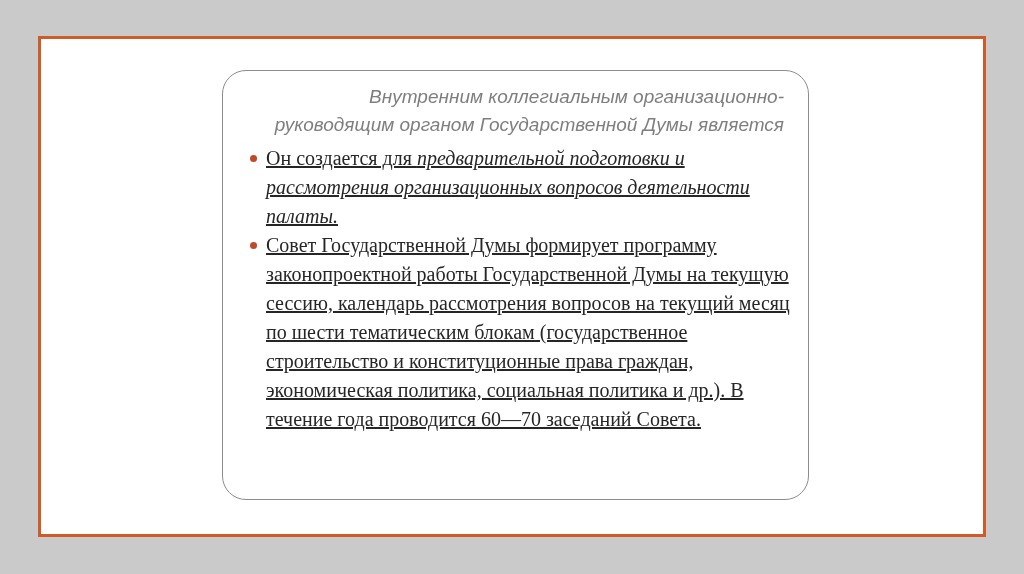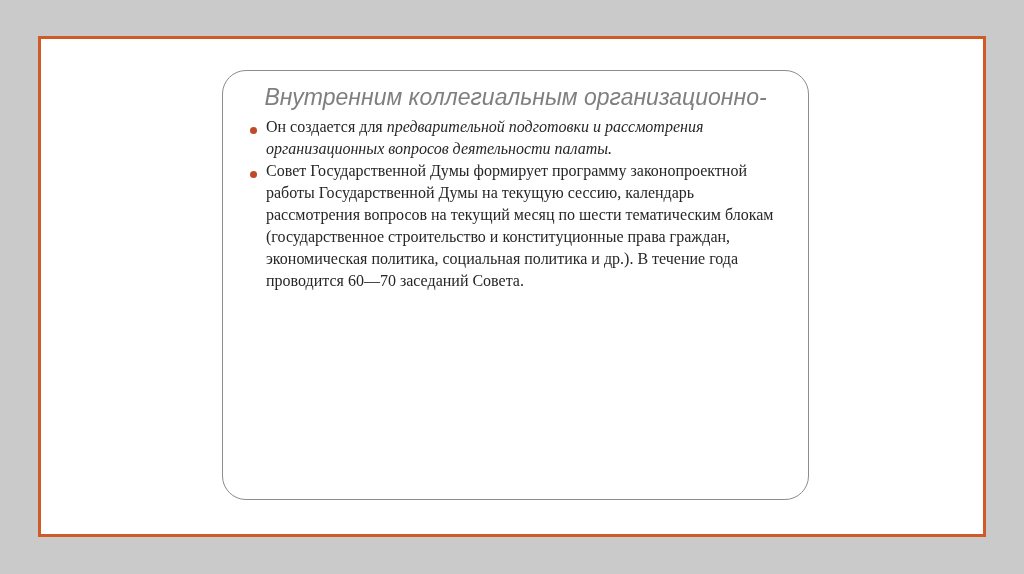--- a/index.html
+++ b/index.html
@@ -29,59 +29,61 @@
   .content-box{
     position:absolute;
     left:181px; top:31px;
     width:587px; height:430px;
     border:1px solid var(--box-border);
     border-radius:24px;
     background:#ffffff;
   }
   .box-title{
     padding:12px 24px 0 24px;
-    text-align:center;
+    text-align:right;
     font-family:"Liberation Sans", sans-serif;
     font-style:italic;
-    font-size:23px;
+    font-size:19px;
     line-height:28px;
     color:var(--title-gray);
   }
   .box-title .bold{ font-weight:bold; }
   .bullets{
     list-style:none;
     margin:5px 0 0 0;
     padding:0 16px 0 27px;
   }
   .bullets li{
     position:relative;
     padding-left:16px;
     font-family:"Liberation Serif", serif;
-    font-size:16px;
-    line-height:22px;
+    font-size:20px;
+    line-height:29px;
     color:var(--body-ink);
+    text-decoration:underline;
   }
   .bullets li::before{
     content:"";
     position:absolute;
     left:0; top:11px;
     width:7px; height:7px;
     border-radius:50%;
     background:var(--bullet);
   }
   .emph{ font-style:italic; }
 </style>
 </head>
 <body>
 
 <div class="slide">
   <div class="content-box">
 
     <div class="box-title">
       <div>Внутренним коллегиальным организационно-</div>
+      <div>руководящим органом Государственной Думы является</div>
     </div>
 
     <ul class="bullets">
       <li><span>Он создается для </span><span class="emph">предварительной подготовки и рассмотрения организационных вопросов деятельности палаты.</span></li>
       <li><span>Совет Государственной Думы формирует программу законопроектной работы Государственной Думы на текущую сессию, календарь рассмотрения вопросов на текущий месяц по шести тематическим блокам (государственное строительство и конституционные права граждан, экономическая политика, социальная политика и др.). В течение года проводится 60—70 заседаний Совета.</span></li>
     </ul>
 
   </div>
 </div>
 

